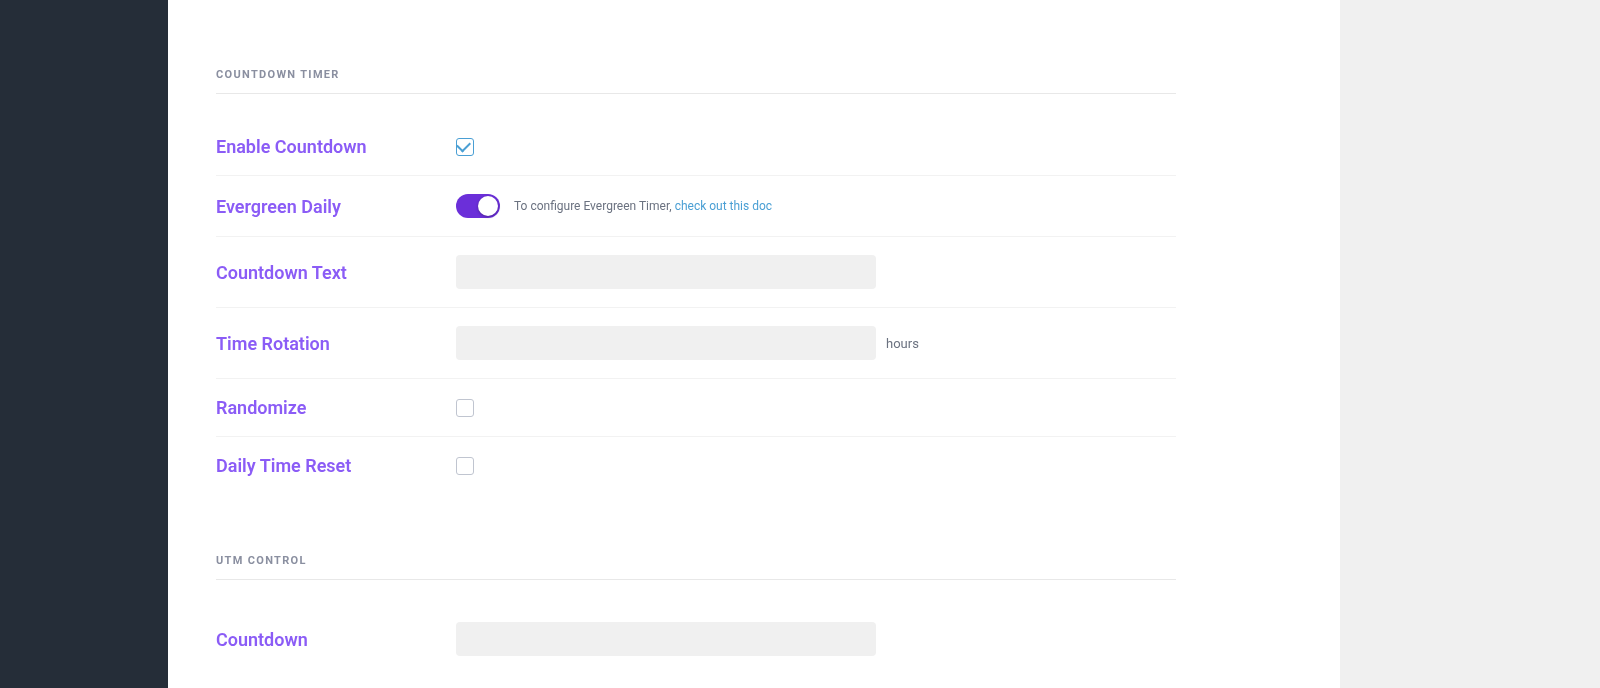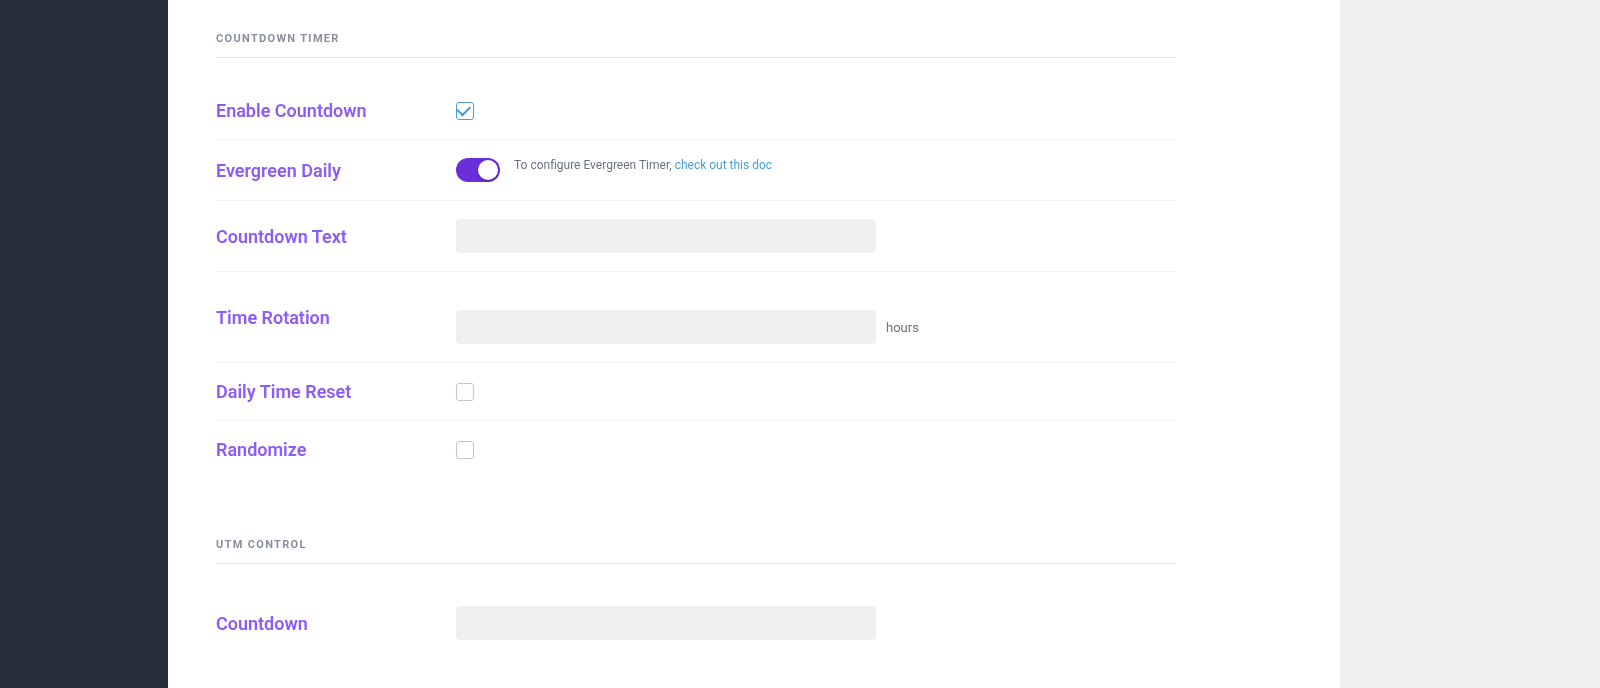--- a/index.html
+++ b/index.html
@@ -15,21 +15,21 @@
       width: 168px;
       background: #252d38;
       height: 100%;
       flex-shrink: 0;
     }
 
     .main-content {
       flex: 1;
       background: #ffffff;
       overflow-y: auto;
-      padding: 16px 48px;
+      padding: 52px 48px;
     }
 
     .right-panel {
       width: 260px;
       background: #f0f0f0;
       height: 100%;
       flex-shrink: 0;
     }
 
     .section-title {
@@ -58,21 +58,21 @@
       width: 240px;
       font-size: 18px;
       font-weight: 600;
       color: #8b5cf6;
       flex-shrink: 0;
     }
 
     .form-control {
       flex: 1;
       display: flex;
-      align-items: flex-start;
+      align-items: center;
     }
 
     
     .checkbox-custom {
       width: 18px;
       height: 18px;
       border: 1.5px solid #c0c5d0;
       border-radius: 3px;
       background: #fff;
       display: flex;
@@ -141,21 +141,20 @@
       font-size: 13px;
       color: #888;
       outline: none;
     }
 
     
     .input-with-suffix {
       display: flex;
       align-items: center;
       gap: 10px;
-      margin-top: 20px;
     }
 
     .input-suffix {
       font-size: 13px;
       color: #6b7280;
     }
 
     .section-spacing {
       margin-top: 16px;
     }
@@ -205,28 +204,28 @@
         <div class="form-label">Time Rotation</div>
         <div class="form-control">
           <div class="input-with-suffix">
             <input class="text-input" type="text" value="" style="">
             <span class="input-suffix">hours</span>
           </div>
         </div>
       </div>
 
       <div class="form-row">
+        <div class="form-label">Randomize</div>
+        <div class="form-control">
+          <div class="checkbox-custom"></div>
+        </div>
+      </div>
+
+      <div class="form-row">
         <div class="form-label">Daily Time Reset</div>
-        <div class="form-control">
-          <div class="checkbox-custom"></div>
-        </div>
-      </div>
-
-      <div class="form-row">
-        <div class="form-label">Randomize</div>
         <div class="form-control">
           <div class="checkbox-custom"></div>
         </div>
       </div>
 
     </div>
 
     <div style="margin-top: 60px;">
       <div class="section-title">UTM CONTROL</div>
 

